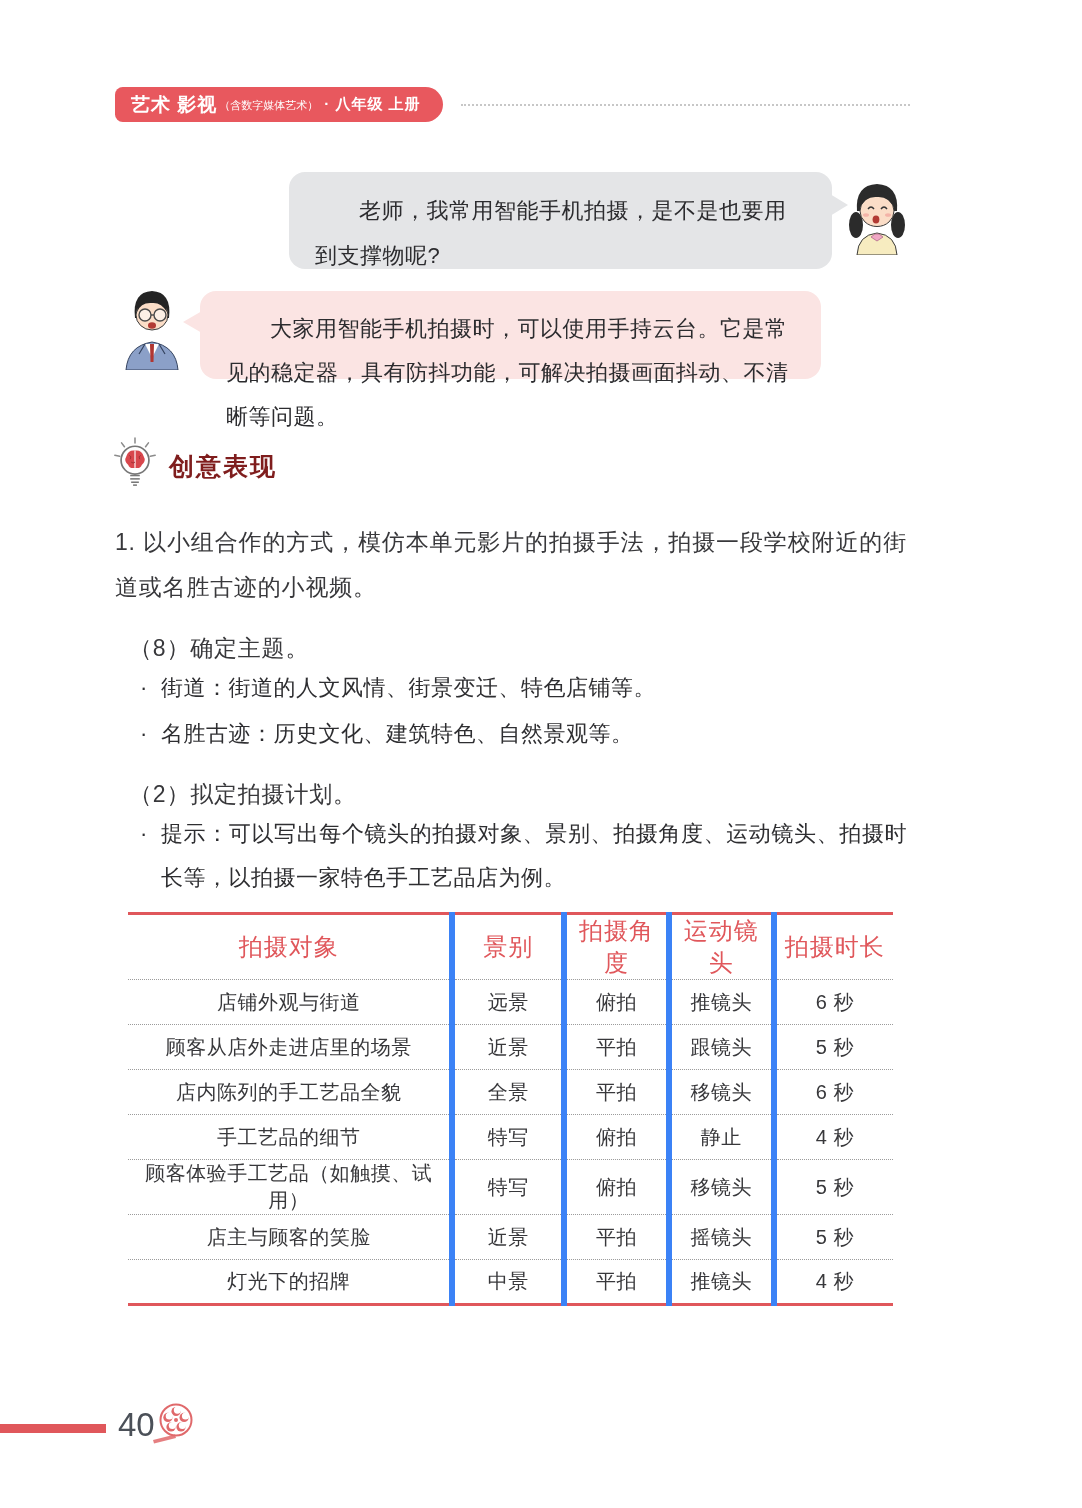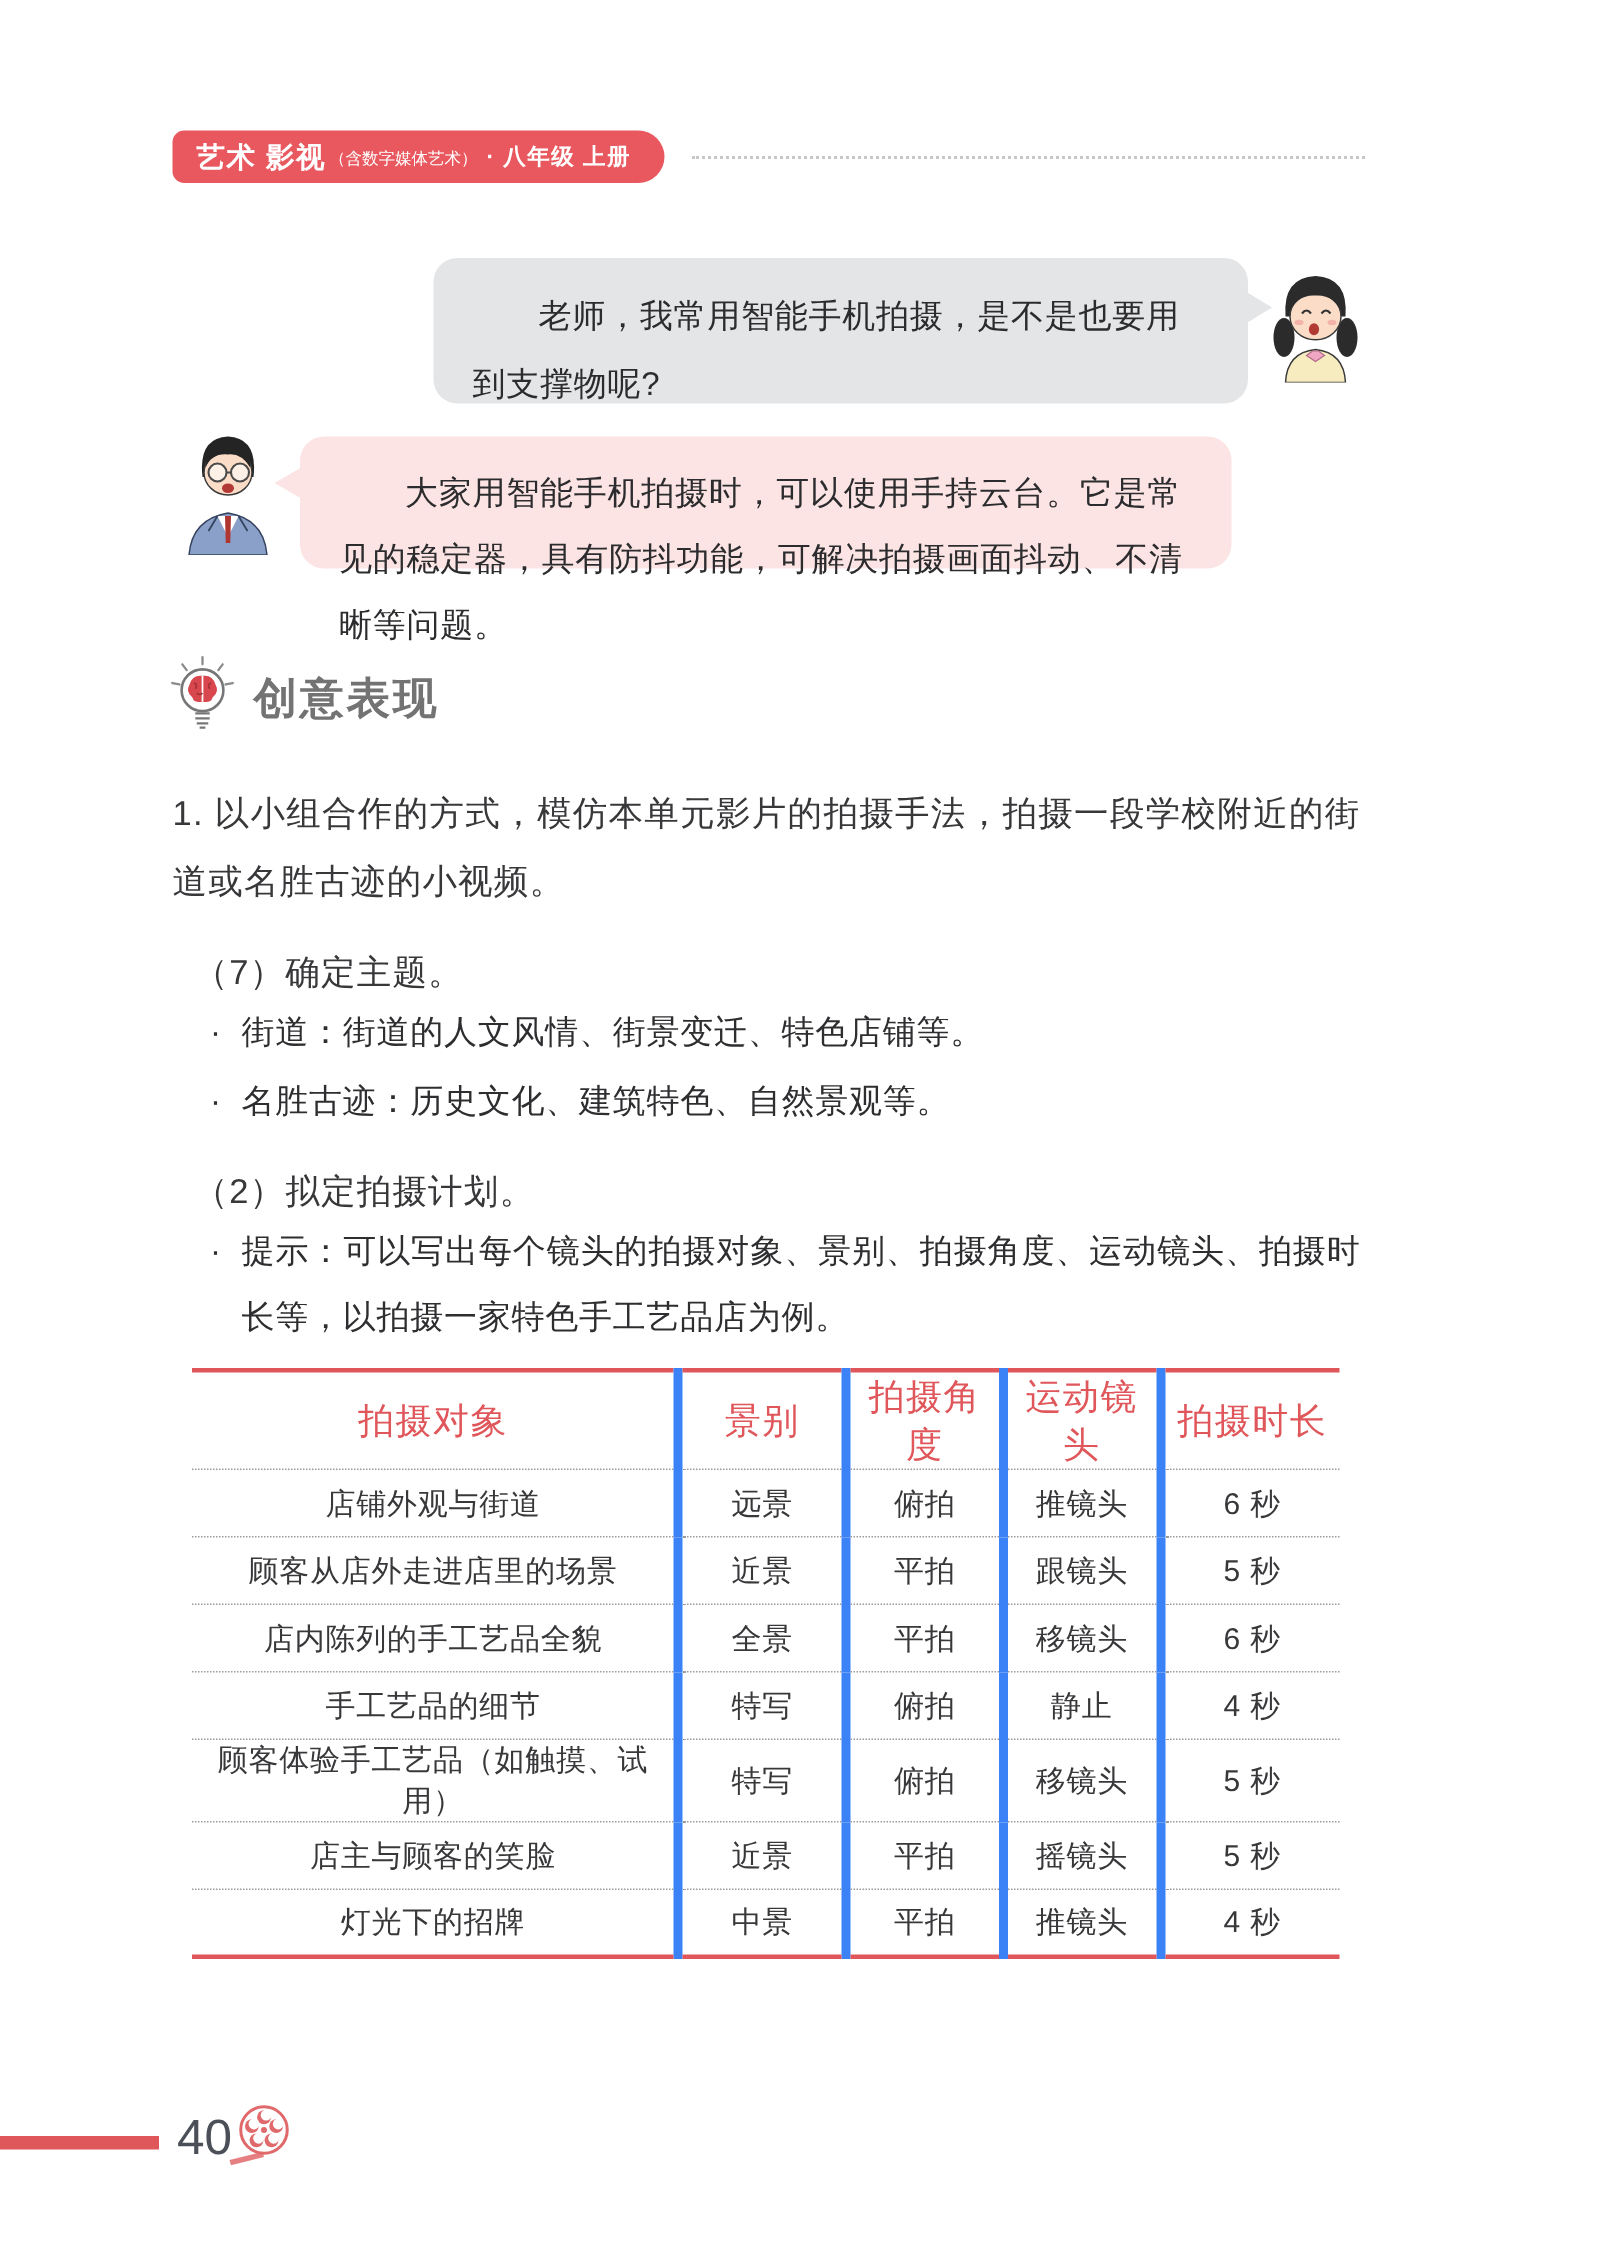--- a/index.html
+++ b/index.html
@@ -31,21 +31,21 @@
     content:""; position:absolute; left:-17px; top:20px; width:0; height:0;
     border-top:11px solid transparent; border-bottom:11px solid transparent; border-right:19px solid #fbe4e3;
   }
   .avatar { position:absolute; }
   .avatar-girl { left:845px; top:177px; width:64px; height:78px; }
   .avatar-teacher { left:117px; top:284px; width:70px; height:86px; }
 
   
   .section-head { position:absolute; left:111px; top:436px; display:flex; align-items:center; }
   .section-head .icon { width:48px; height:56px; }
-  .section-title { color:#737373; font-size:29px; font-weight:bold; letter-spacing:2px; margin-left:10px; margin-top:4px;text-align:right; }
+  .section-title { color:#7f1d1d; font-size:25px; font-weight:bold; letter-spacing:2px; margin-left:10px; margin-top:4px;text-align:right; }
 
   
   .content { position:absolute; left:115px; top:520px; width:792px; }
   .task-intro { font-size:23px; line-height:45px; letter-spacing:0.8px; text-align:justify; color:#38383b; }
   .sub-title { font-size:23px; line-height:32px; margin:22px 0 0 14px; letter-spacing:0.8px; color:#38383b; }
   .bullet { position:relative; font-size:22px; line-height:44px; padding-left:46px; margin-top:2px; color:#2e2e31; letter-spacing:0.5px; text-align:justify; }
   .bullet .marker { position:absolute; left:25px; top:0; }
 
   
   .table-wrap { margin:12px 0 0 13px; width:765px; }
@@ -138,21 +138,21 @@
         <path d="M21,48 h8"></path>
         <path d="M23,51 h4"></path>
       </g>
     </svg>
     <span class="section-title">创意表现</span>
   </div>
 
   <div class="content">
     <p class="task-intro">1. 以小组合作的方式，模仿本单元影片的拍摄手法，拍摄一段学校附近的街道或名胜古迹的小视频。</p>
 
-    <p class="sub-title">（7）确定主题。</p>
+    <p class="sub-title">（8）确定主题。</p>
     <p class="bullet"><span class="marker">·</span><span>街道：街道的人文风情、街景变迁、特色店铺等。</span></p>
     <p class="bullet"><span class="marker">·</span><span>名胜古迹：历史文化、建筑特色、自然景观等。</span></p>
 
     <p class="sub-title">（2）拟定拍摄计划。</p>
     <p class="bullet"><span class="marker">·</span><span>提示：可以写出每个镜头的拍摄对象、景别、拍摄角度、运动镜头、拍摄时长等，以拍摄一家特色手工艺品店为例。</span></p>
 
     <div class="table-wrap">
       <table class="plan">
         <colgroup>
           <col style="width:42.4%">

